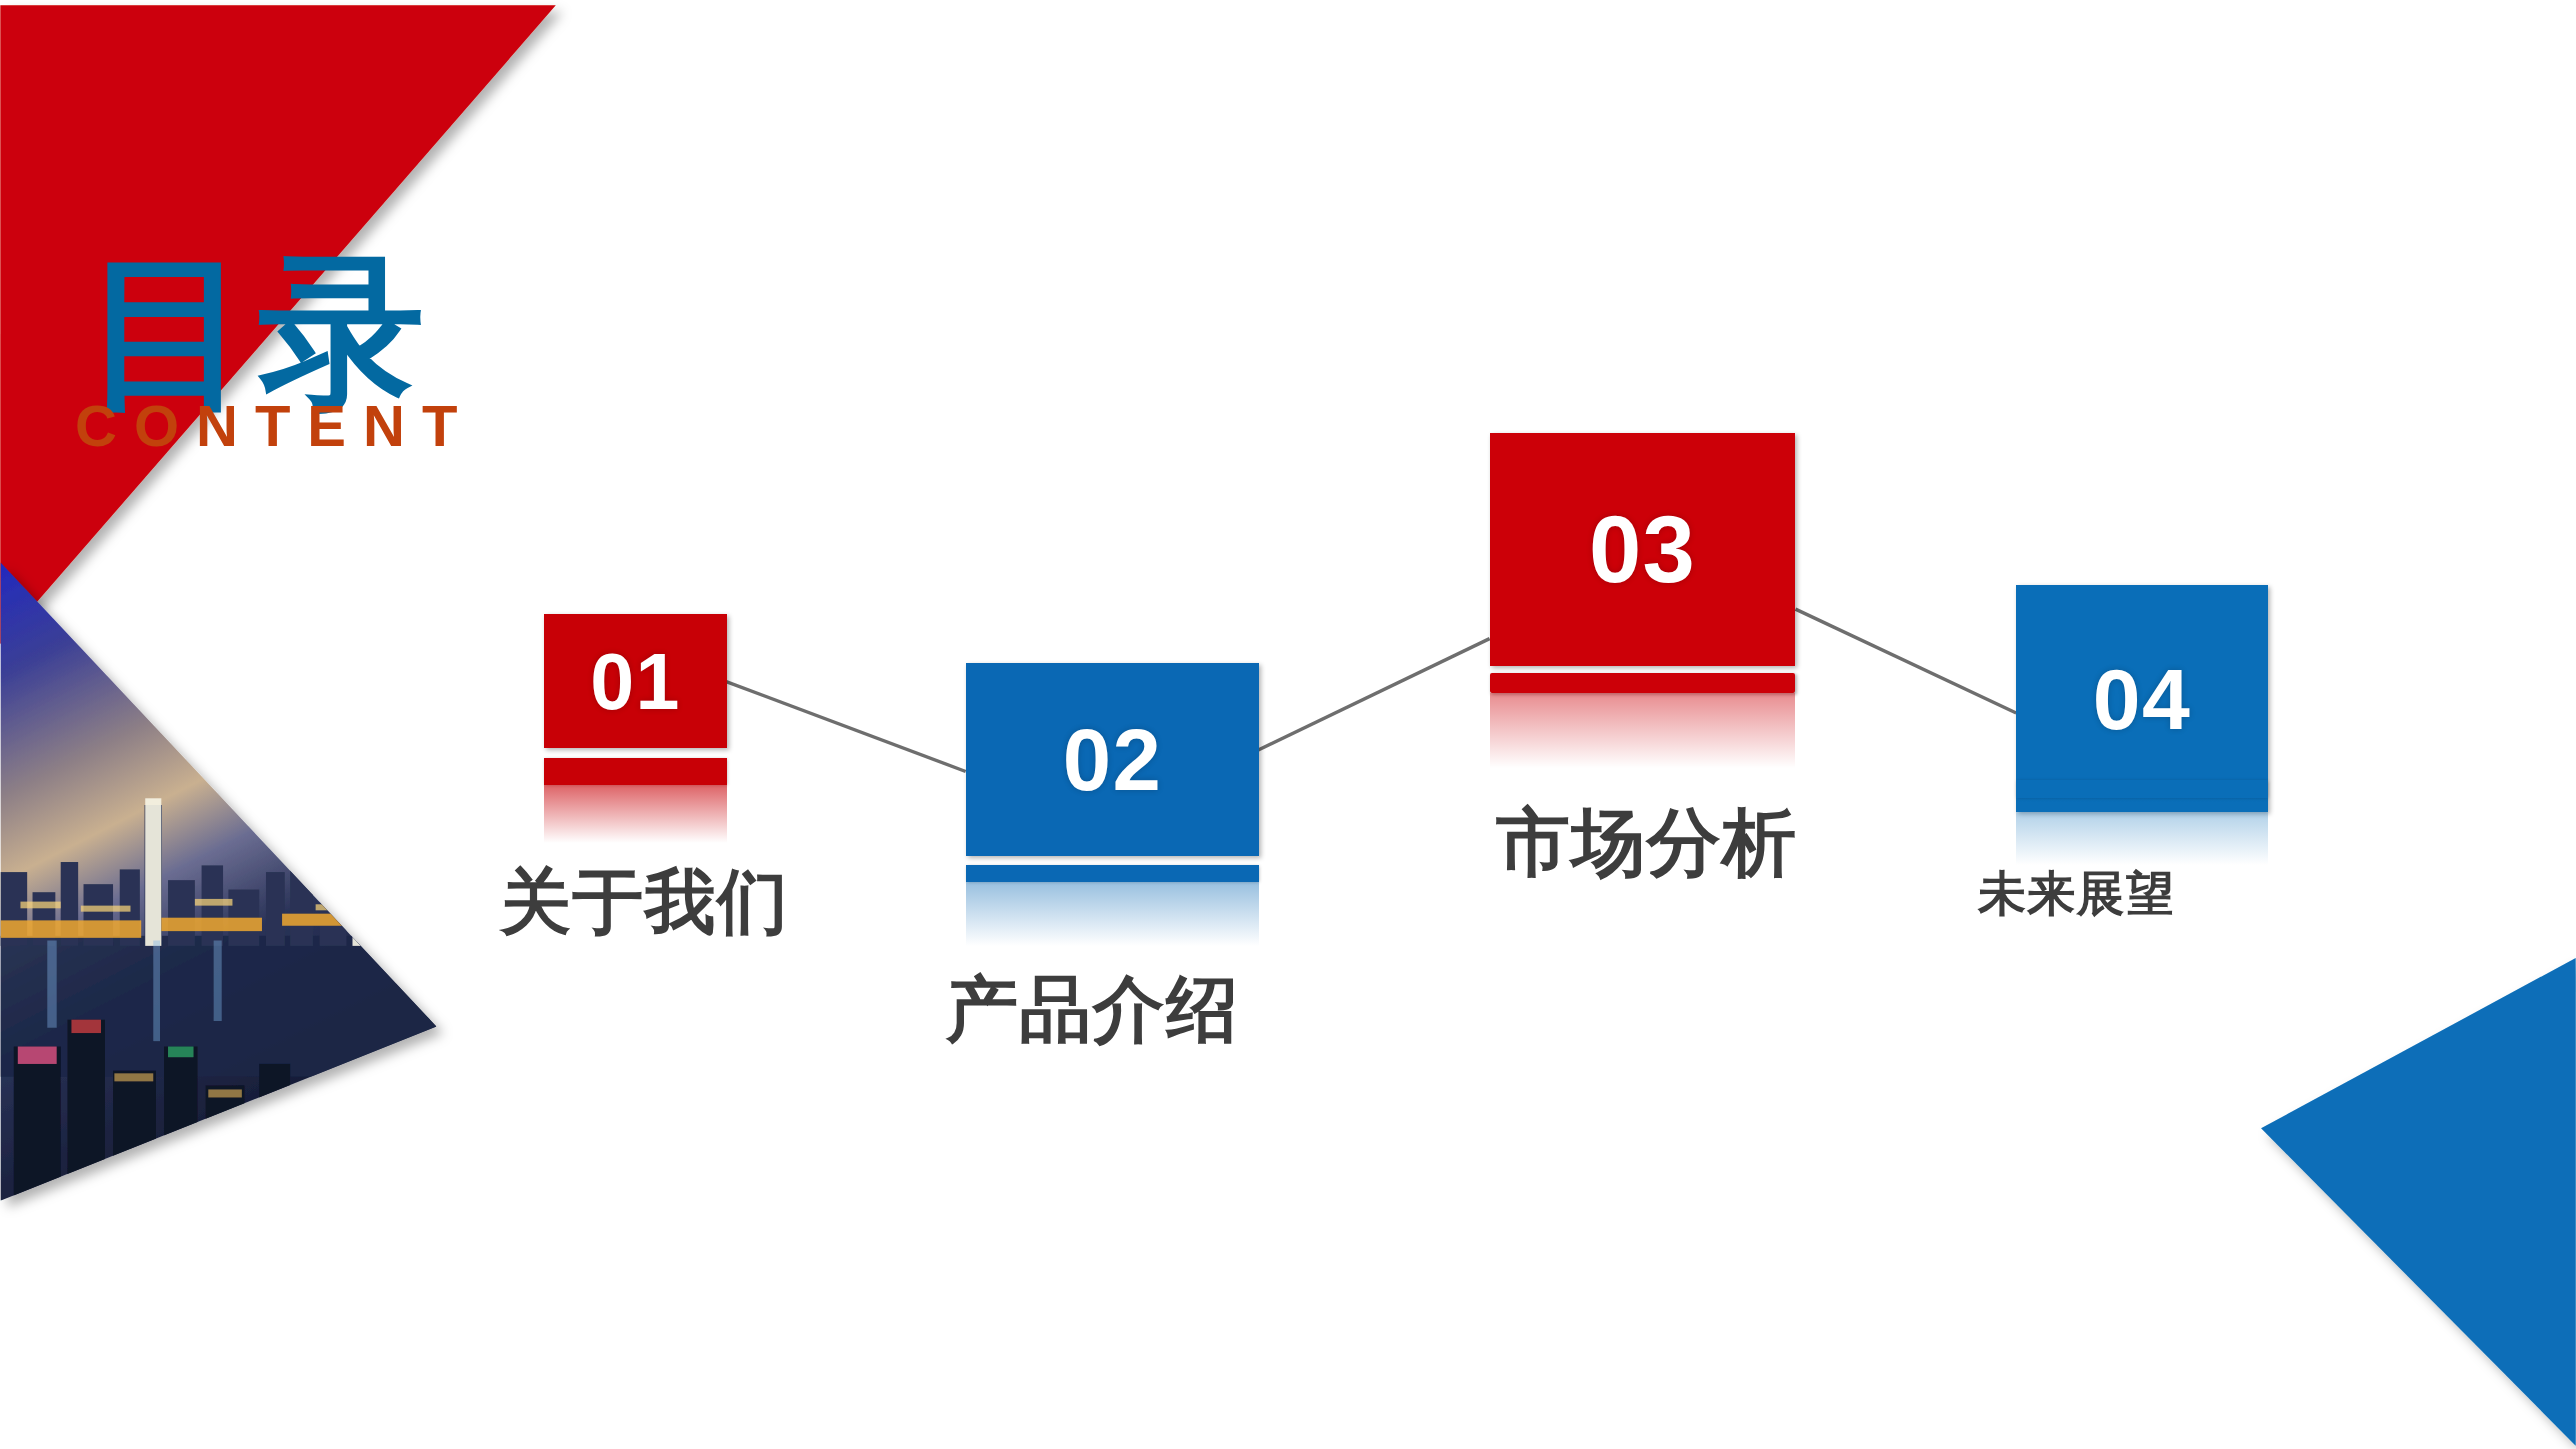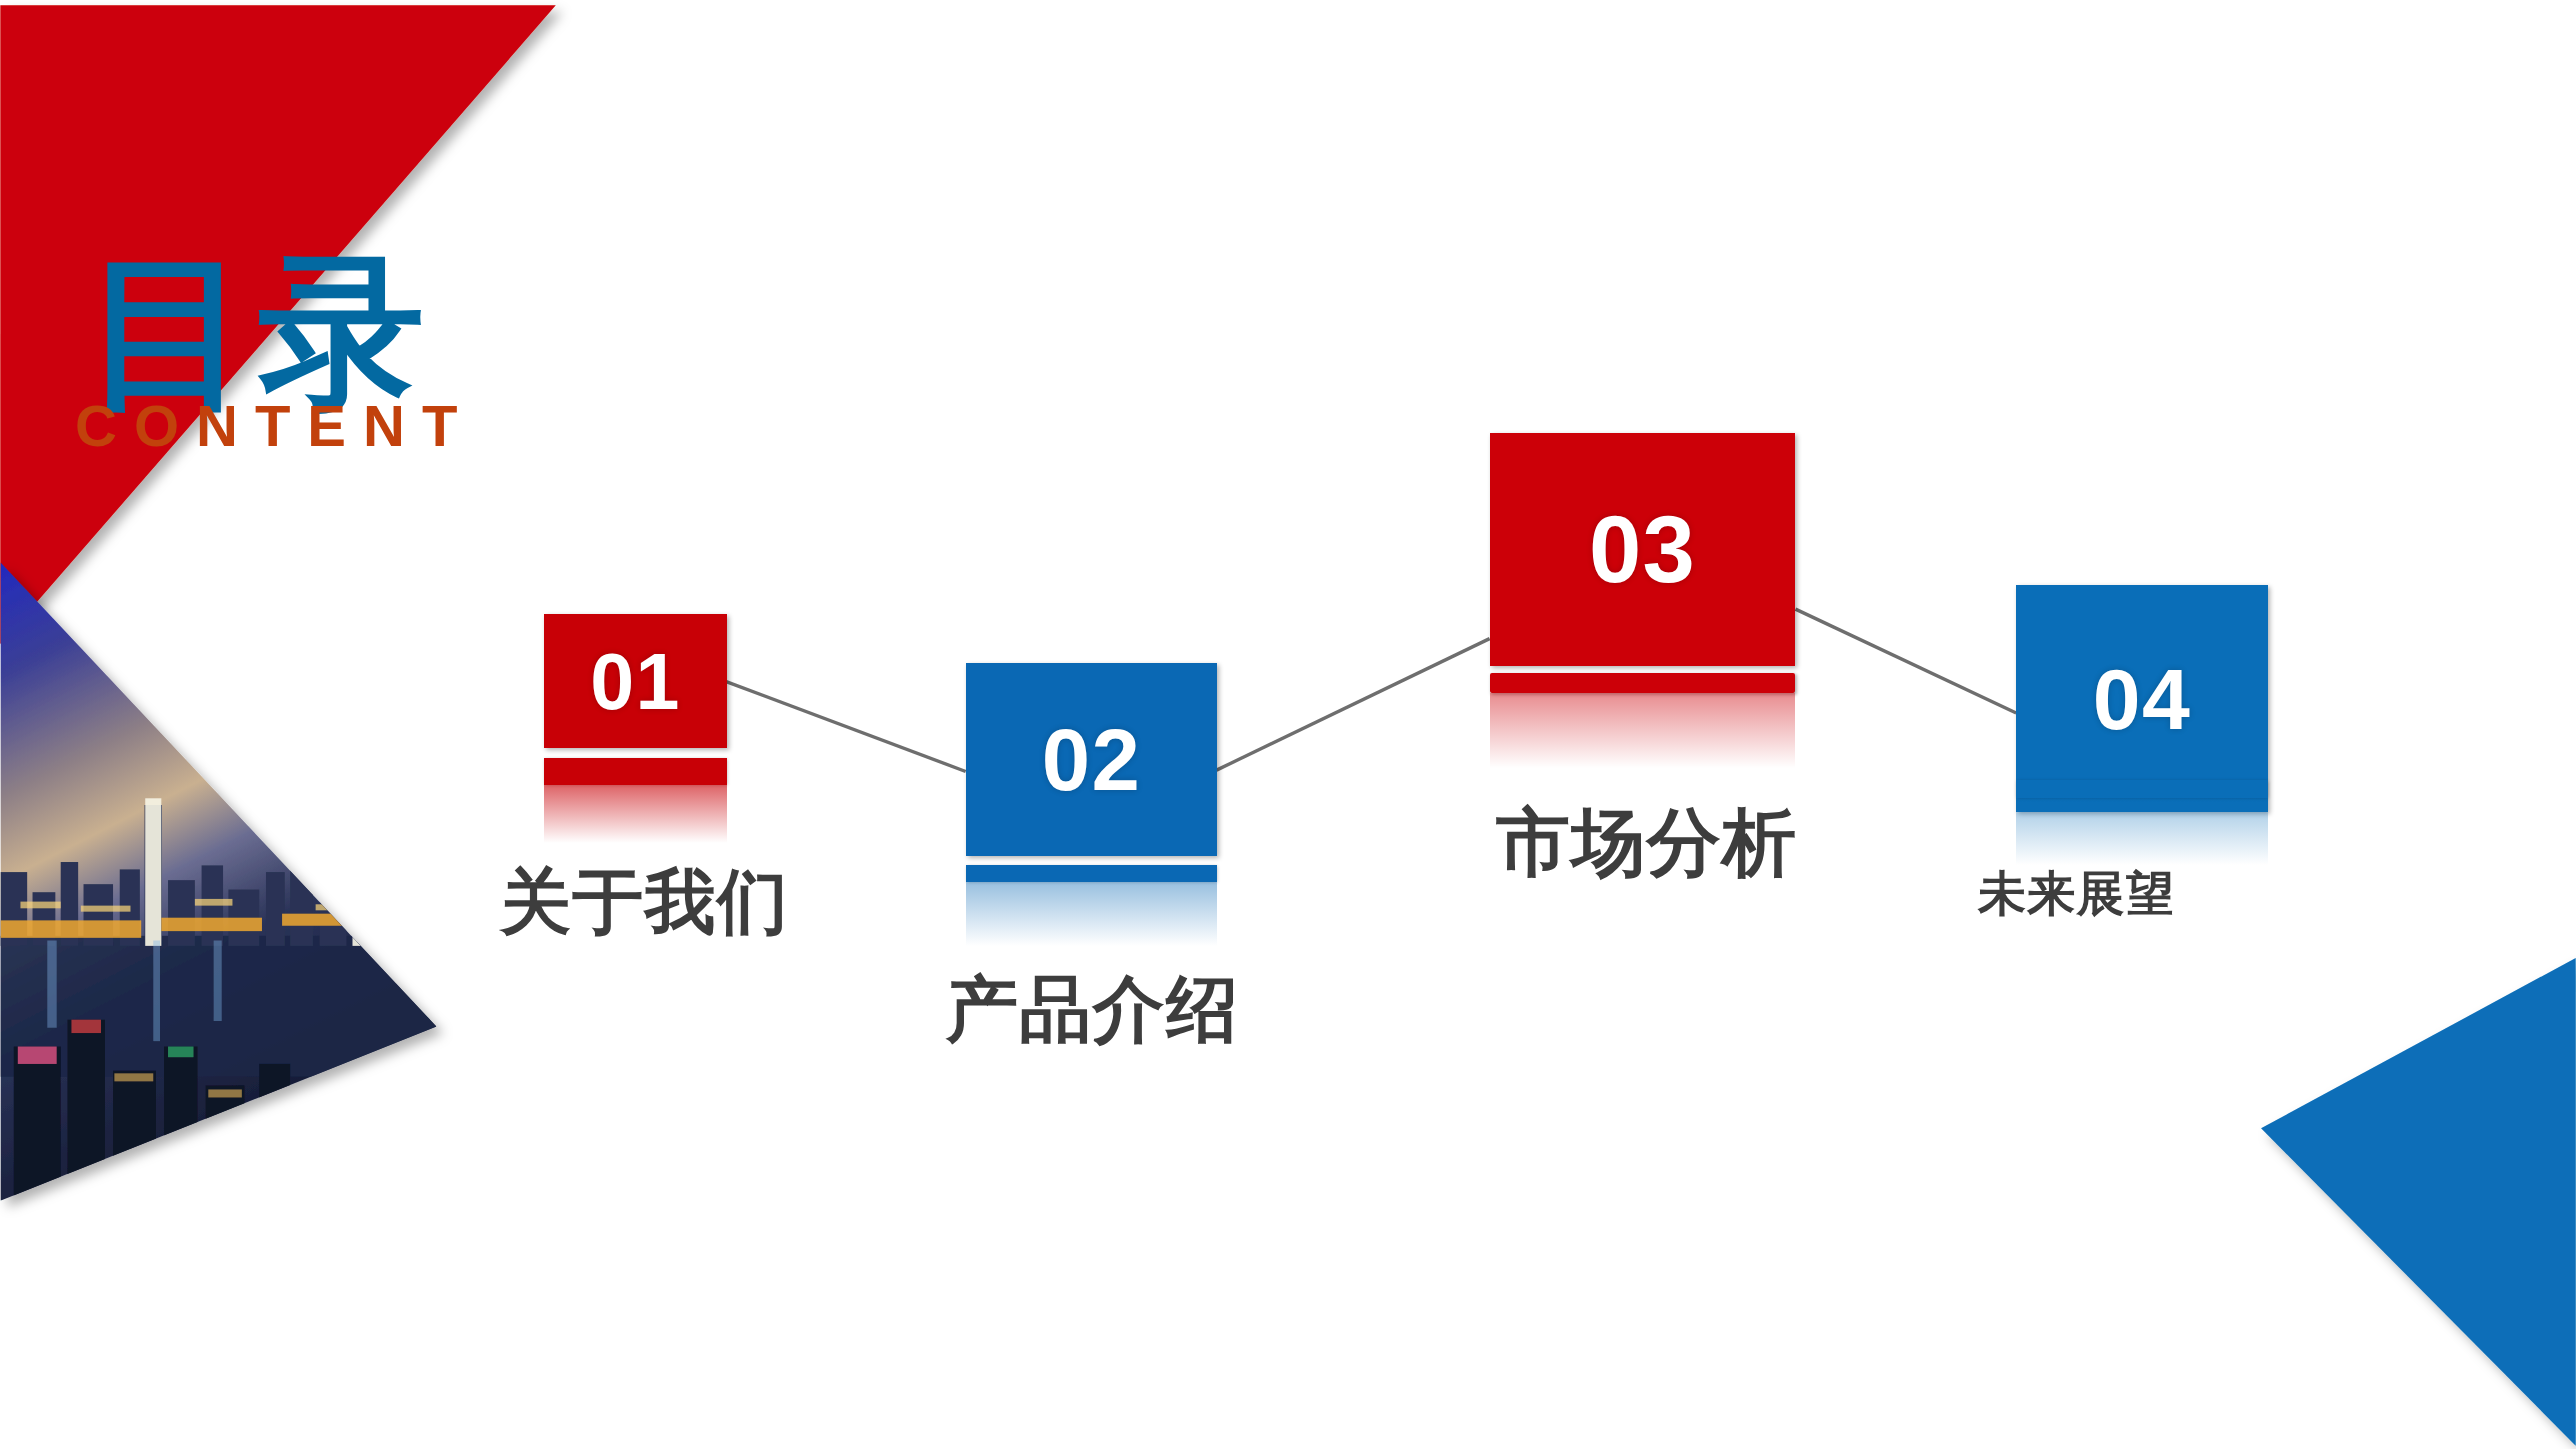--- a/index.html
+++ b/index.html
@@ -90,21 +90,21 @@
     font-family:"DejaVu Sans","Liberation Sans",sans-serif;
   }
 
   
   #step-1{left:544px;top:595px;width:183px;height:134px;margin-top:19px;}
   #step-1 .face{height:134px;background:#c80006;font-size:79px;}
   #step-1 .bar{top:144px;height:27px;background:#c80006;}
   #step-1 .reflect{top:170px;height:59px;
       background:linear-gradient(to bottom,rgba(200,0,6,.62),rgba(200,0,6,0));}
 
-  #step-2{left:966px;top:663px;width:251px;height:193px;}
+  #step-2{left:966px;top:663px;width:251px;height:193px;padding-left:42px;}
   #step-2 .face{height:193px;background:#0a68b4;font-size:87px;}
   #step-2 .bar{top:202px;height:17px;background:#0a68b4;}
   #step-2 .reflect{top:219px;height:64px;
       background:linear-gradient(to bottom,rgba(10,104,180,.42),rgba(10,104,180,0));}
 
   #step-3{left:1490px;top:433px;width:305px;height:233px;}
   #step-3 .face{height:233px;background:#cc0008;font-size:94px;}
   #step-3 .bar{top:240px;height:20px;background:#cc0008;border-radius:2px;}
   #step-3 .reflect{top:260px;height:75px;
       background:linear-gradient(to bottom,rgba(204,0,8,.45),rgba(204,0,8,0));}

